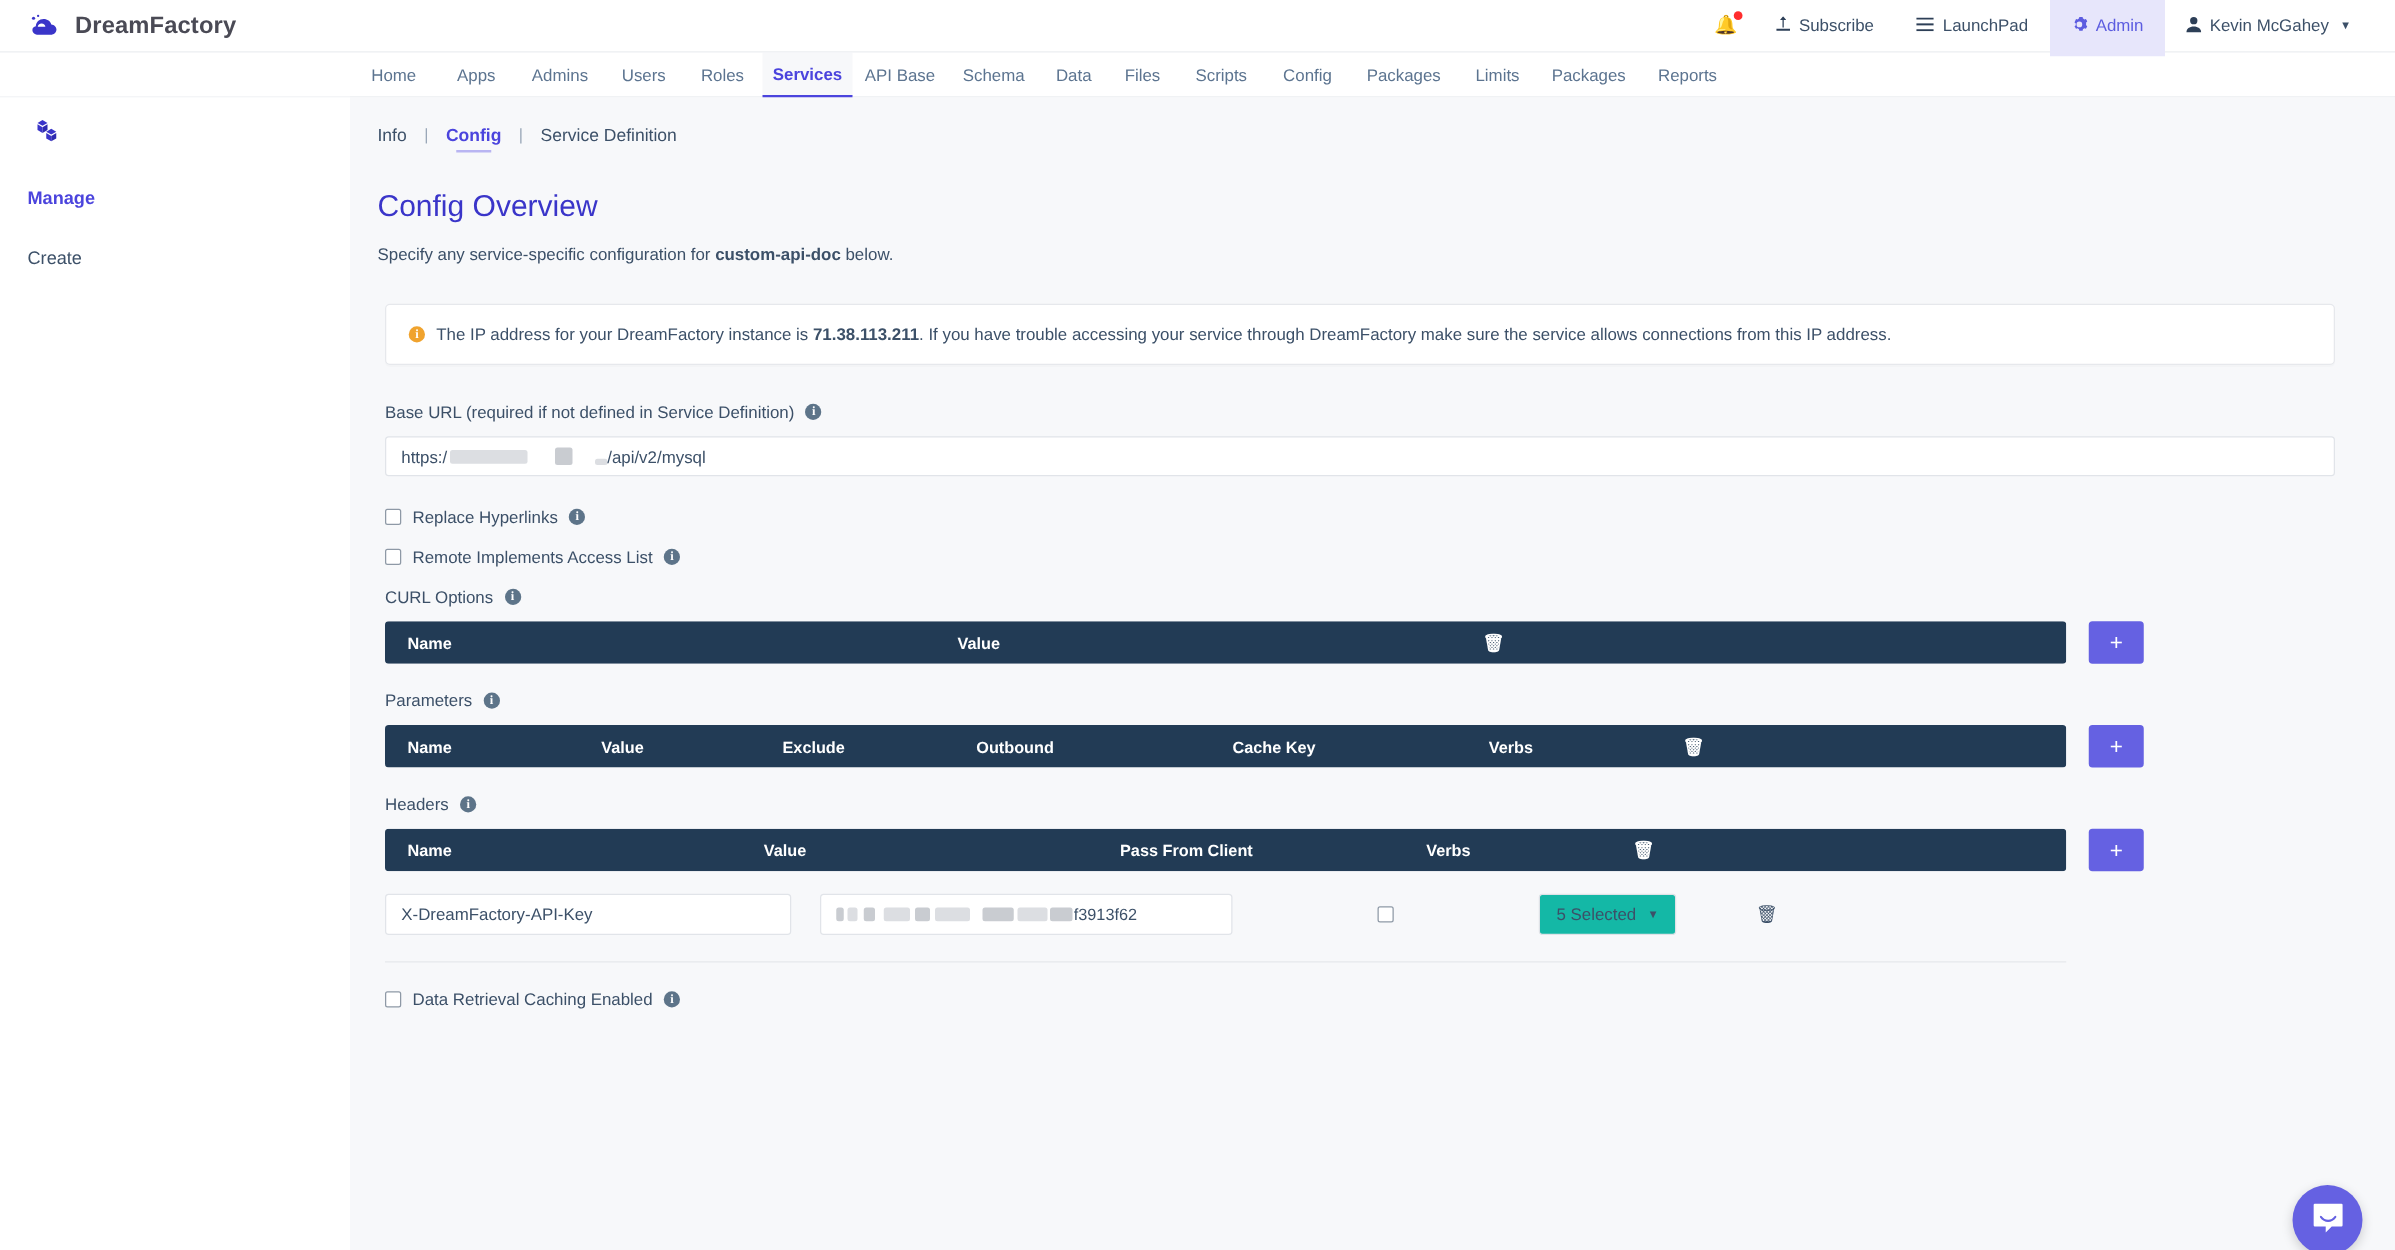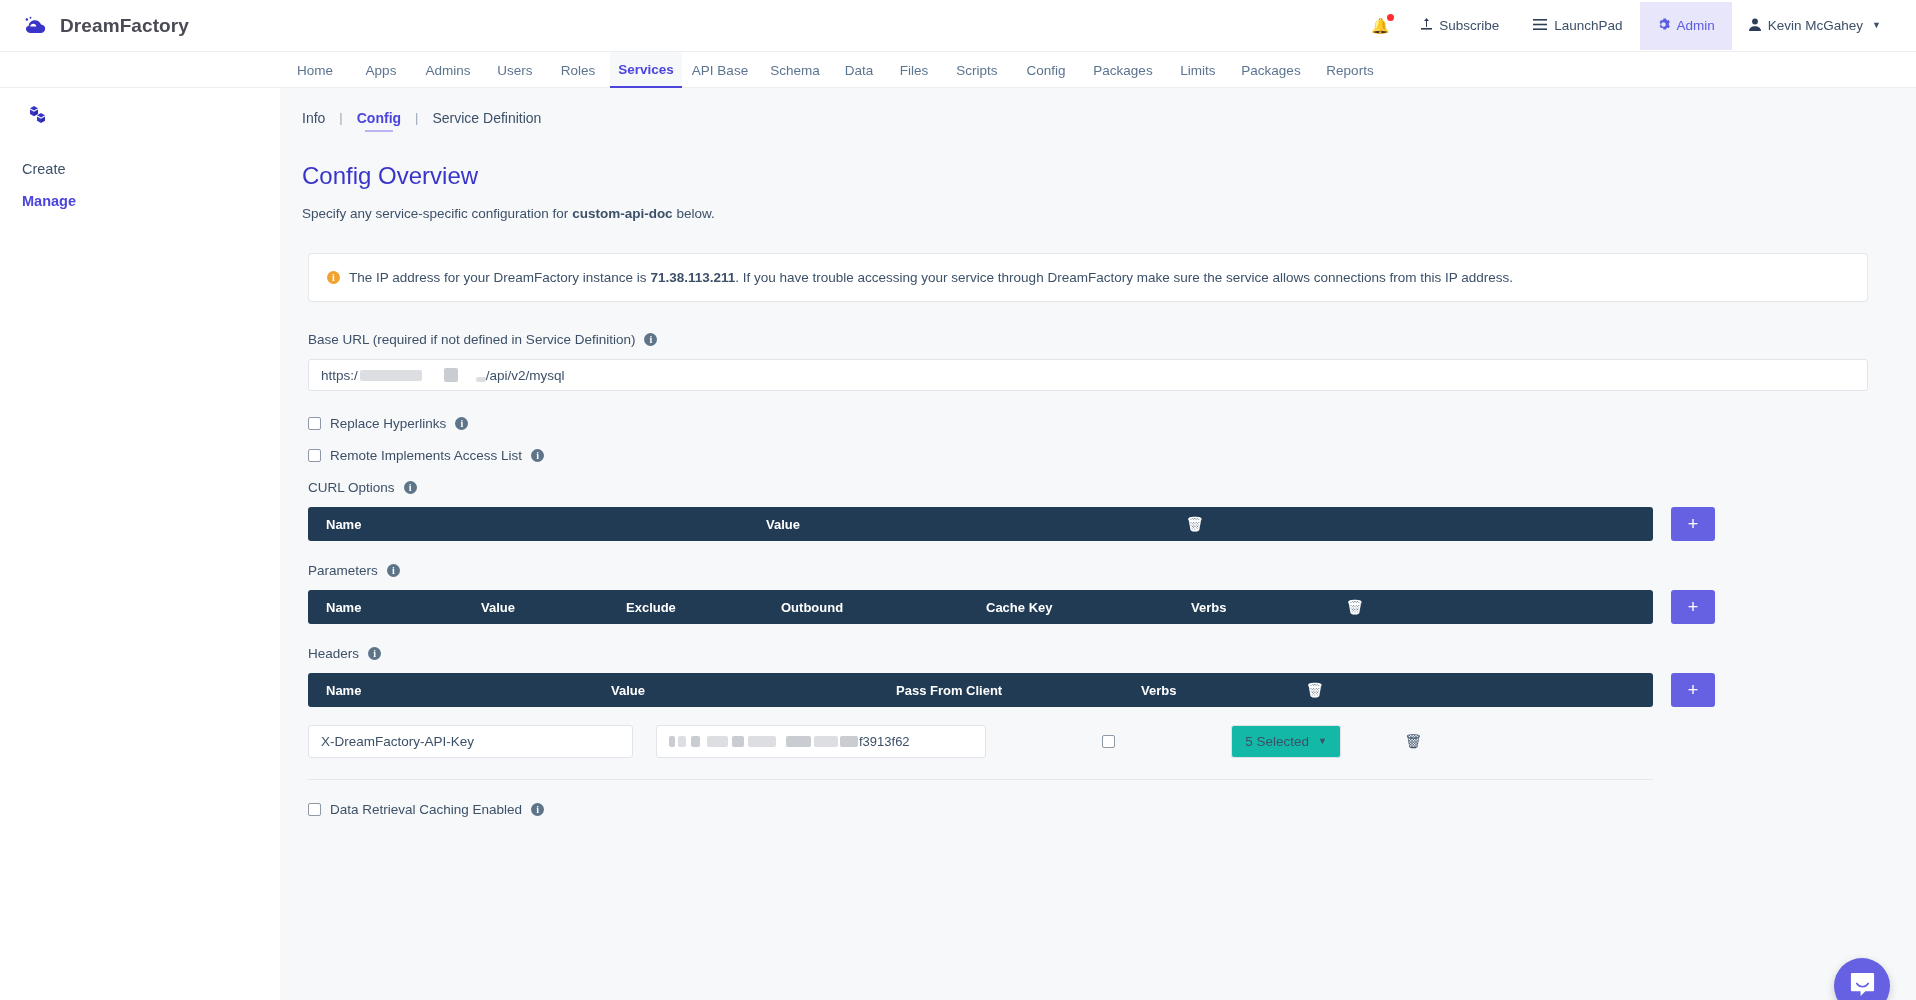--- a/index.html
+++ b/index.html
@@ -10,21 +10,21 @@
     font-family: "Liberation Sans", sans-serif;
     background: #ffffff;
     color: #3c5068;
     overflow: hidden;
     font-size: 14px;
   }
 
   
   .topbar {
     position: relative;
-    height: 52px;
+    height: 42px;
     background: #ffffff;
     border-bottom: 1px solid #eceef1;
     display: flex; align-items: center;
     padding: 0 18px 0 22px;
     gap: 40px;
   }
   .brand { display: flex; align-items: center; gap: 10px; }
   .brand-logo { width: 28px; height: 22px; display: block; }
   .brand-name {
     font-size: 19px; font-weight: 600; color: #4a4a55; letter-spacing: .1px;
@@ -300,25 +300,25 @@
     <div class="side-icon">
       <svg width="20" height="18" viewBox="0 0 20 18">
         <path d="M6 0l4 2.3-4 2.3-4-2.3z" fill="#3a35c9"></path>
         <path d="M2 3.4l4 2.3v4.6l-4-2.3z" fill="#3a35c9"></path>
         <path d="M10 3.4l-4 2.3v4.6l4-2.3z" fill="#2f2ab0"></path>
         <path d="M13 7l4 2.3-4 2.3-4-2.3z" fill="#3a35c9"></path>
         <path d="M9 10.4l4 2.3V17l-4-2.3z" fill="#3a35c9"></path>
         <path d="M17 10.4l-4 2.3V17l4-2.3z" fill="#2f2ab0"></path>
       </svg>
     </div>
+    <div class="side-link active">
+      <span>Manage</span>
+    </div>
     <div class="side-link" style="margin-top:16px;">
       <span>Create</span>
-    </div>
-    <div class="side-link active">
-      <span>Manage</span>
     </div>
   </div>
 
   <div class="content">
     <div class="content-inner">
 
 
       <div class="subtabs">
         <div class="subtab">
           <span>Info</span>

